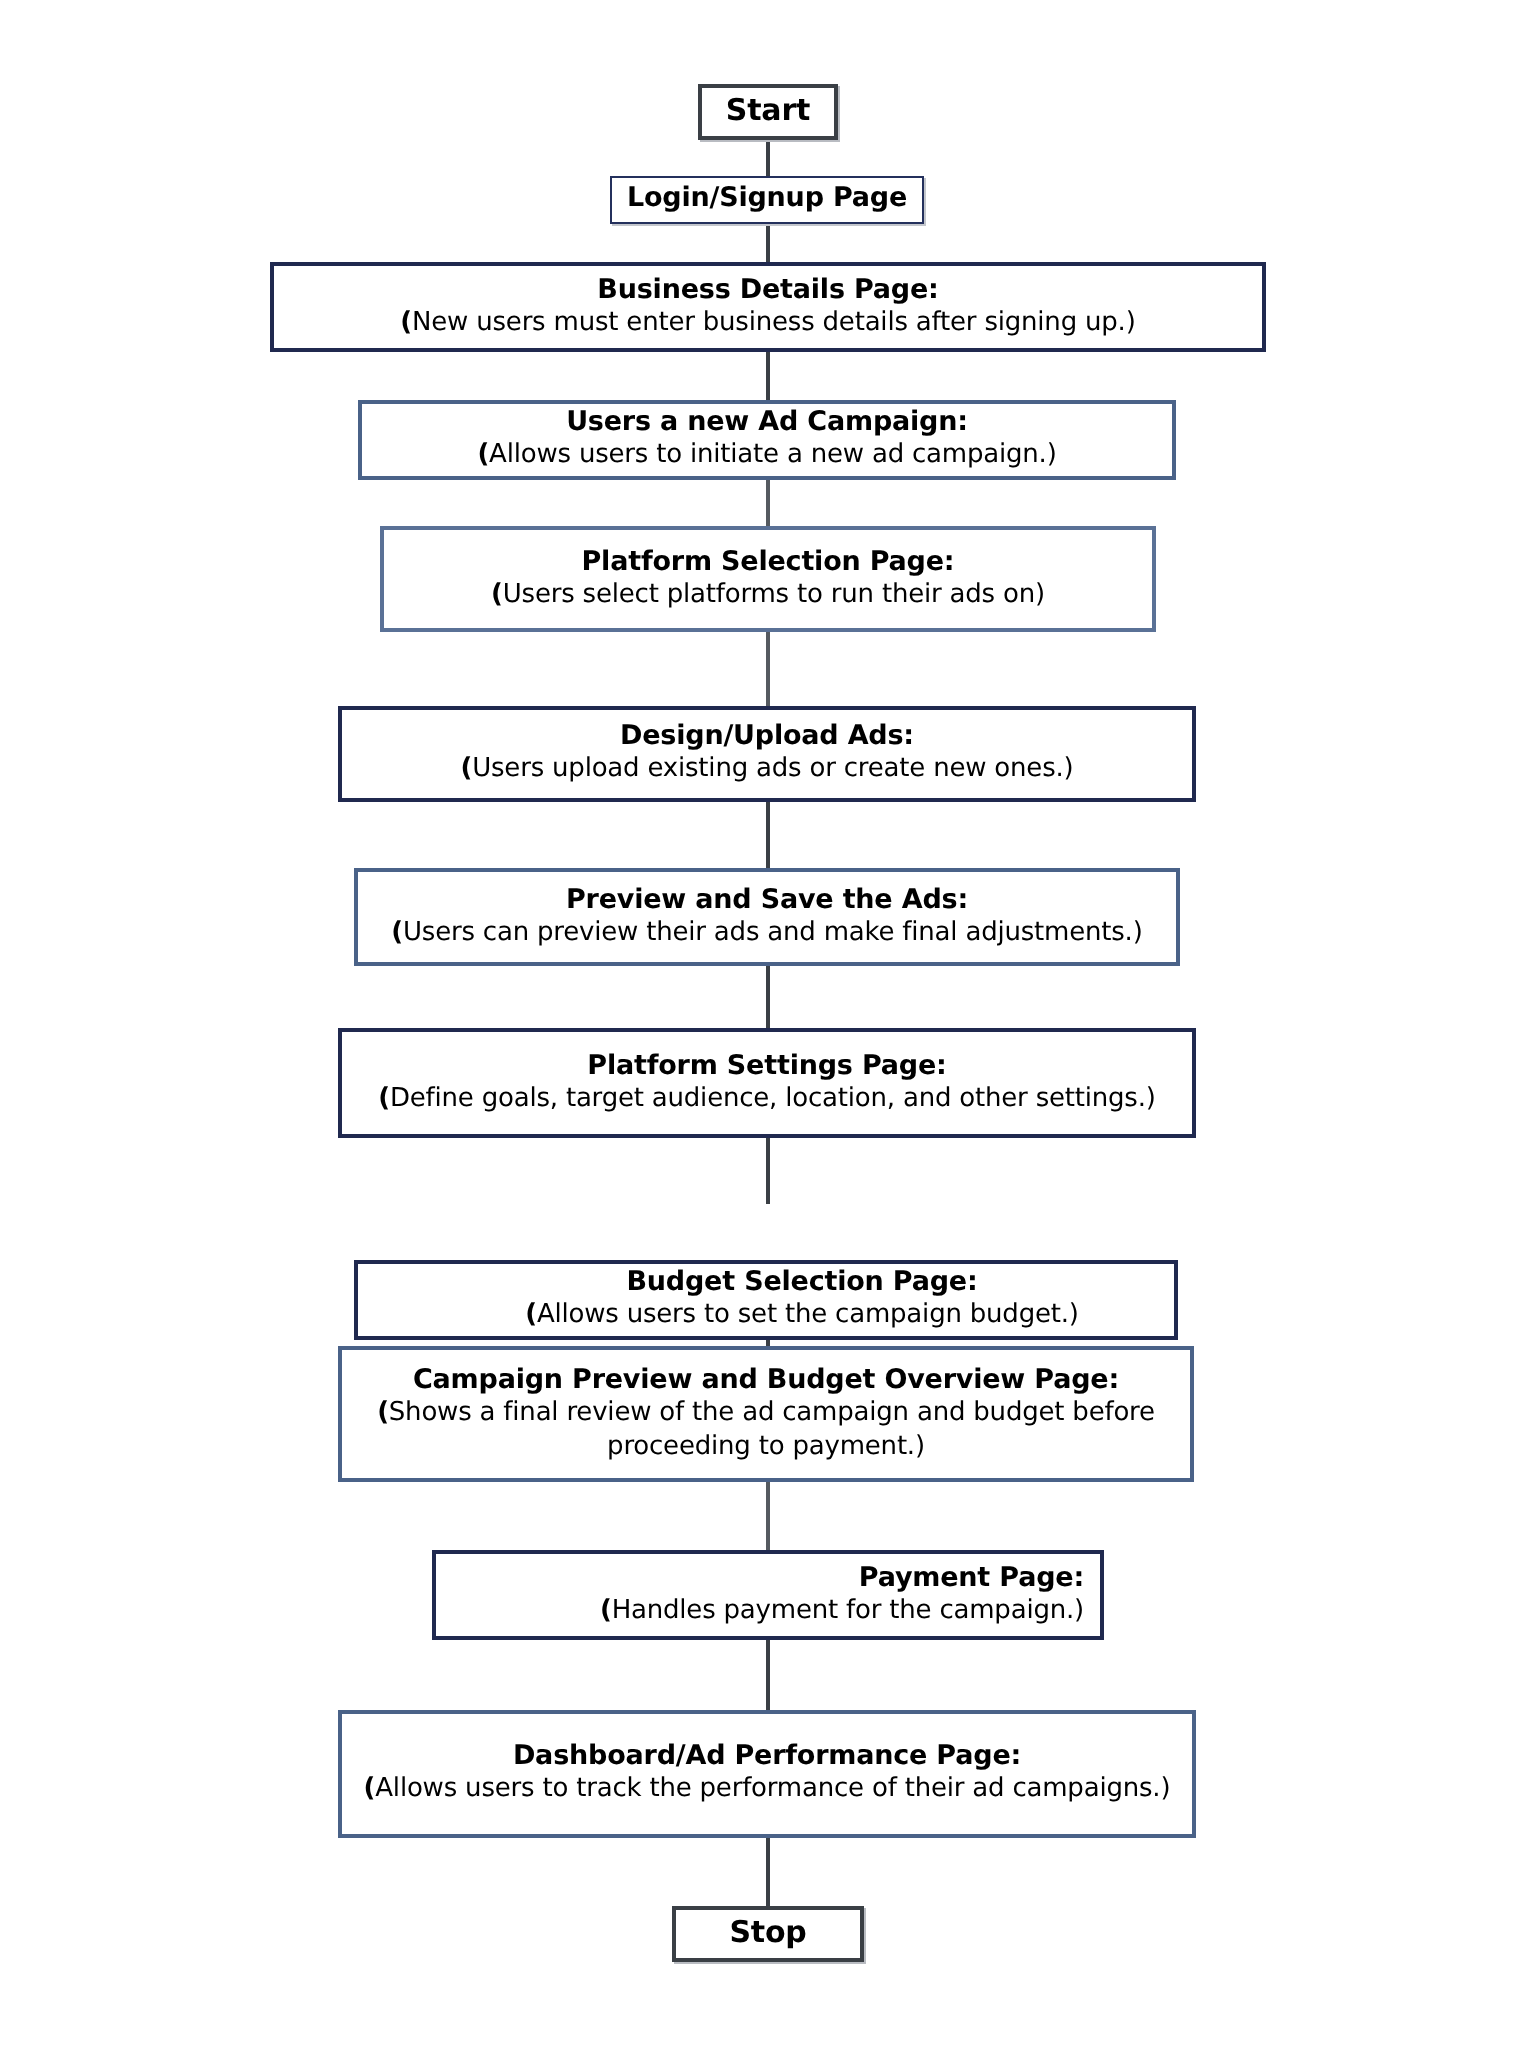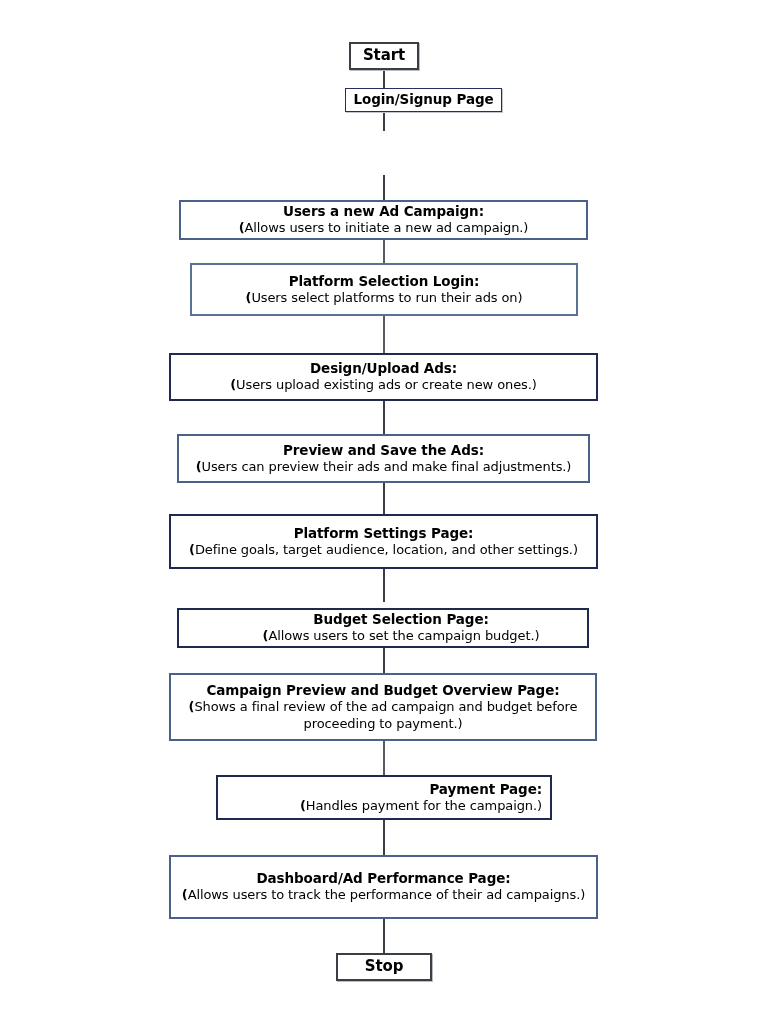--- a/index.html
+++ b/index.html
@@ -67,21 +67,21 @@
   .node.terminal .title {
     font-size: 15px;
   }
 
   
   .node.navy      { border: 2px solid #20294f; }
   .node.navy-thin { border: 1.5px solid #24305c; }
   .node.steel     { border: 2px solid #5a7196; }
   .node.steel-2   { border: 2px solid #4a6288; }
 
-  .node.emph-shadow { box-shadow: 1px 1px 0 #c3c6cc; margin-left: 40px; }
+  .node.emph-shadow { box-shadow: 1px 1px 0 #c3c6cc; }
 </style>
 </head>
 <body>
 
 <div id="flowchart">
 
   <div class="connector dark" style="top:69px;  height:20px;"></div>
   <div class="connector dark" style="top:111px; height:20px;"></div>
   <div class="connector dark" style="top:175px; height:25px;"></div>
   <div class="connector" style="top:239px; height:24px;"></div>
@@ -95,47 +95,51 @@
   <div class="connector dark" style="top:919px; height:34px;"></div>
 
   <div class="node terminal" style="left:349px; top:42px; width:70px; height:28px;">
     <div class="title">Start</div>
   </div>
 
   <div class="node navy-thin emph-shadow" style="left:305px; top:88px; width:157px; height:24px;">
     <div class="title">Login/Signup Page</div>
   </div>
 
+  <div class="node navy" style="left:135px; top:131px; width:498px; height:45px;">
+    <div class="title">Business Details Page:</div>
+    <div class="desc"><span class="paren">(</span>New users must enter business details after signing up.)</div>
+  </div>
 
   <div class="node steel-2" style="left:179px; top:200px; width:409px; height:40px;">
     <div class="title">Users a new Ad Campaign:</div>
     <div class="desc"><span class="paren">(</span>Allows users to initiate a new ad campaign.)</div>
   </div>
 
   <div class="node steel" style="left:190px; top:263px; width:388px; height:53px;">
-    <div class="title">Platform Selection Login:</div>
+    <div class="title">Platform Selection Page:</div>
     <div class="desc"><span class="paren">(</span>Users select platforms to run their ads on)</div>
   </div>
 
   <div class="node navy" style="left:169px; top:353px; width:429px; height:48px;">
     <div class="title">Design/Upload Ads:</div>
     <div class="desc"><span class="paren">(</span>Users upload existing ads or create new ones.)</div>
   </div>
 
   <div class="node steel-2" style="left:177px; top:434px; width:413px; height:49px;">
     <div class="title">Preview and Save the Ads:</div>
     <div class="desc"><span class="paren">(</span>Users can preview their ads and make final adjustments.)</div>
   </div>
 
   <div class="node navy" style="left:169px; top:514px; width:429px; height:55px;">
     <div class="title">Platform Settings Page:</div>
     <div class="desc"><span class="paren">(</span>Define goals, target audience, location, and other settings.)</div>
   </div>
 
-  <div class="node navy" style="left:177px; top:608px; width:412px; height:40px;padding-left:44px;">
+  <div class="node navy" style="left:177px; top:630px; width:412px; height:40px;padding-left:44px;">
     <div class="title">Budget Selection Page:</div>
     <div class="desc"><span class="paren">(</span>Allows users to set the campaign budget.)</div>
   </div>
 
   <div class="node steel-2" style="left:169px; top:673px; width:428px; height:68px;">
     <div class="title">Campaign Preview and Budget Overview Page:</div>
     <div class="desc"><span class="paren">(</span>Shows a final review of the ad campaign and budget before proceeding to payment.)</div>
   </div>
 
   <div class="node navy" style="left:216px; top:775px; width:336px; height:45px;align-items:flex-end;">

